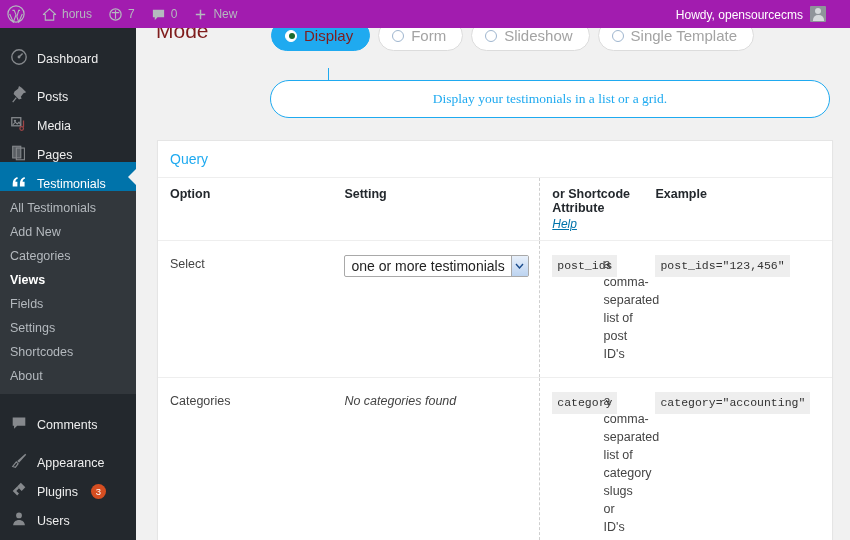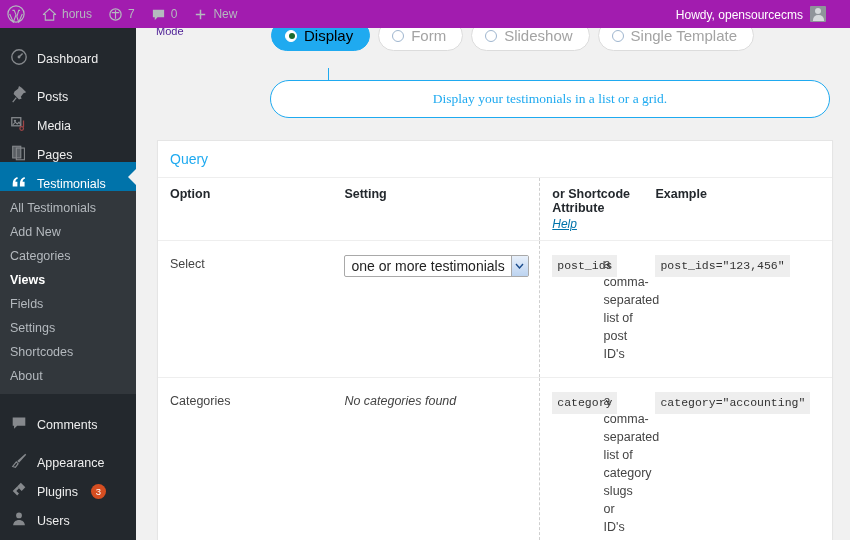--- a/index.html
+++ b/index.html
@@ -92,34 +92,34 @@
     overflow: hidden;
   }
 
   
   .mode-row {
     display: flex; align-items: flex-start;
     padding: 0 0 0 20px;
     height: 40px;
   }
   .mode-label {
-    font-size: 11px; color: #4c1d95; font-weight: normal;
+    font-size: 21px; color: #7f1d1d; font-weight: normal;
     width: 115px; padding-top: 0px; line-height: 18px;
     margin-top: -6px;
   }
   .mode-tabs { display: flex; gap: 8px; margin-top: -8px; }
   .mode-tab {
     display: flex; align-items: center; gap: 7px;
     height: 31px; padding: 0 16px 0 13px;
     border-radius: 16px;
     background: #fff; border: 1px solid #dcdcdc;
     color: #a3a3a3; font-size: 15px; white-space: nowrap;
   }
   .mode-tab.active {
-    background: #1faaf0; border-color: #1faaf0; color: #000000;
+    background: #1faaf0; border-color: #1faaf0; color: #7f1d1d;
   }
   .radio {
     width: 12px; height: 12px; border-radius: 50%;
     border: 1.5px solid #9fb6cf; background: transparent;
     flex: 0 0 12px; position: relative;
   }
   .mode-tab.active .radio {
     background: #fff; border-color: #fff;
   }
   .mode-tab.active .radio::after {

